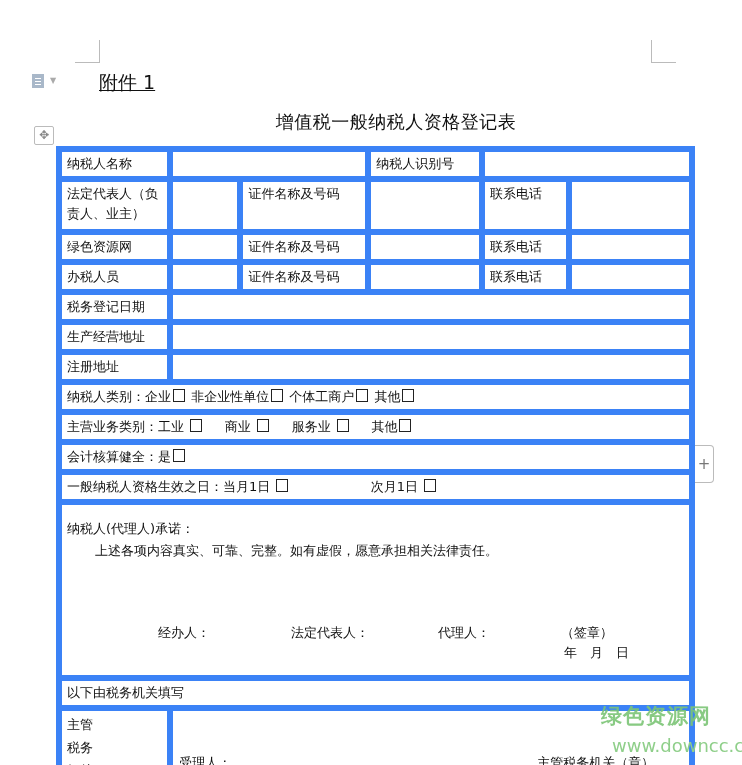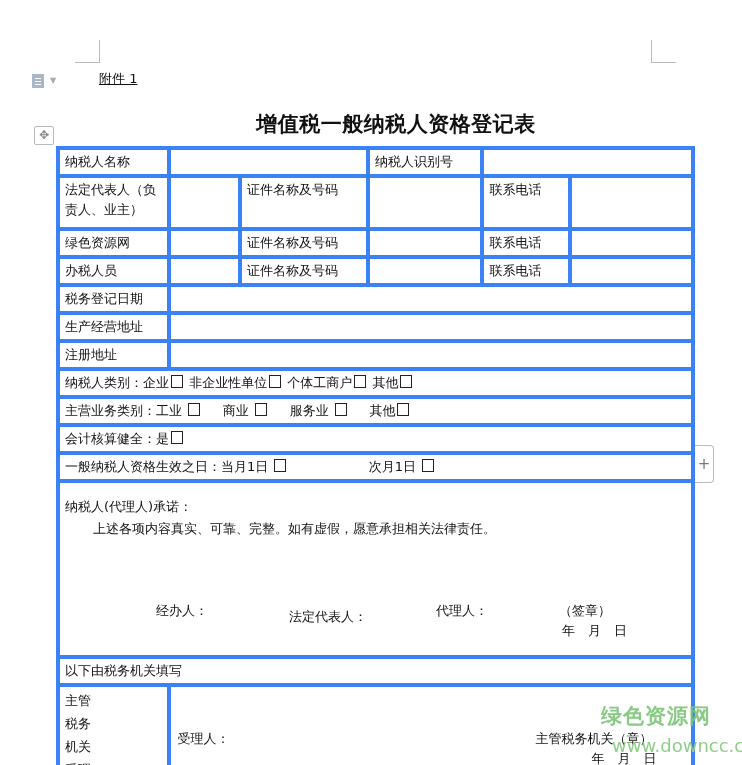--- a/index.html
+++ b/index.html
@@ -3,26 +3,26 @@
 <meta charset="utf-8">
 <style>
   html,body{margin:0;padding:0;background:#fff;}
   body{width:742px;height:765px;position:relative;overflow:hidden;font-family:"DejaVu Sans","Liberation Sans",sans-serif;color:#111;}
   .abs{position:absolute;}
   .corner-l{left:75px;top:40px;width:24px;height:22px;border-right:1px solid #bbb;border-bottom:1px solid #bbb;}
   .corner-r{left:651px;top:40px;width:24px;height:22px;border-left:1px solid #bbb;border-bottom:1px solid #bbb;}
   .doc-icon{left:32px;top:74px;width:12px;height:14px;background:#a9b8c9;}
   .doc-icon:after{content:"";position:absolute;left:3px;top:4px;width:6px;height:1px;background:#fff;box-shadow:0 3px 0 #fff,0 6px 0 #fff;}
   .doc-caret{left:50px;top:76px;font-size:8px;color:#aaa;}
-  .attachment{left:99px;top:70px;font-size:13px;text-decoration:underline;}
+  .attachment{left:99px;top:70px;font-size:19px;text-decoration:underline;}
   .move-handle{left:34px;top:126px;width:18px;height:17px;border:1px solid #bbb;border-radius:2px;font-size:12px;line-height:17px;text-align:center;color:#888;}
-  .title{left:0;width:742px;top:110px;text-align:center;font-size:21px;font-weight:bold;font-family:"DejaVu Serif","Liberation Serif",serif;letter-spacing:0.5px;padding-left:50px;box-sizing:border-box;}
+  .title{left:0;width:742px;top:110px;text-align:center;font-size:18px;font-weight:normal;font-family:"DejaVu Serif","Liberation Serif",serif;letter-spacing:0.5px;padding-left:50px;box-sizing:border-box;}
   .plus-tab{left:695px;top:445px;width:18px;height:36px;border:1px solid #bbb;border-left:none;border-radius:0 4px 4px 0;color:#777;font-size:15px;line-height:36px;text-align:center;}
   table.form{position:absolute;left:56px;top:146px;border-collapse:collapse;width:639px;font-size:13px;}
-  table.form td{border:4px solid #3b82f6;padding:2px 5px;vertical-align:top;line-height:20px;}
+  table.form td{border:6px solid #3b82f6;padding:2px 5px;vertical-align:top;line-height:20px;}
   .cbox{display:inline-block;width:10px;height:11px;border:1px solid #222;vertical-align:-1px;margin:0 2px;}
   .watermark{left:601px;top:702px;font-size:21px;font-weight:bold;color:#7cc576;letter-spacing:1px;opacity:.9;}
   .watermark-url{left:612px;top:735px;font-size:18px;color:#8fcf8a;}
 </style>
 </head>
 <body>
 
 <div class="abs corner-l"></div>
 <div class="abs corner-r"></div>
 <div class="abs doc-icon"></div>
@@ -110,21 +110,21 @@
       <span>一般纳税人资格生效之日：</span><span>当月1日</span> <span class="cbox"></span>
       <span style="display:inline-block;width:72px"></span>
       <span>次月1日</span> <span class="cbox"></span>
     </td>
   </tr>
   <tr style="height:176px">
     <td colspan="6" style="position:relative;padding:0;">
       <div class="abs" style="left:5px;top:14px;">纳税人(代理人)承诺：</div>
       <div class="abs" style="left:33px;top:36px;">上述各项内容真实、可靠、完整。如有虚假，愿意承担相关法律责任。</div>
       <div class="abs" style="left:96px;top:118px;">经办人：</div>
-      <div class="abs" style="left:229px;top:124px;text-align:center;">法定代表人：</div>
+      <div class="abs" style="left:229px;top:118px;text-align:center;">法定代表人：</div>
       <div class="abs" style="left:376px;top:118px;">代理人：</div>
       <div class="abs" style="left:499px;top:118px;">（签章）</div>
       <div class="abs" style="left:502px;top:138px;">年　月　日</div>
     </td>
   </tr>
   <tr style="height:28px">
     <td colspan="6">以下由税务机关填写</td>
   </tr>
   <tr style="height:100px">
     <td style="width:36px;padding:2px 5px;">

